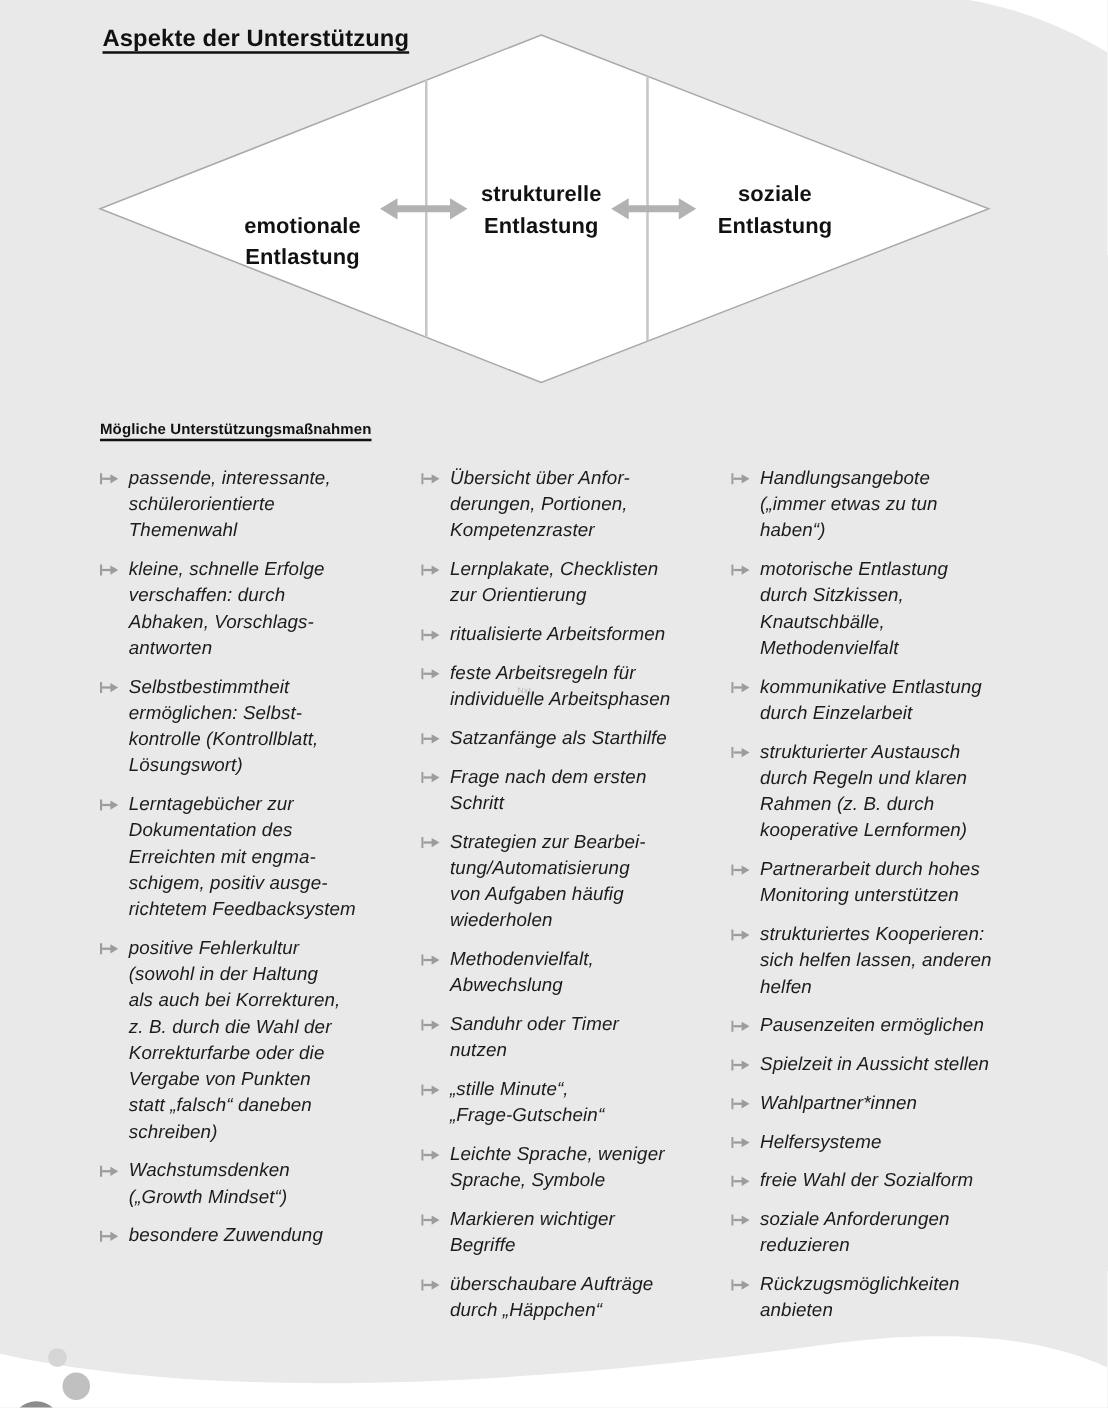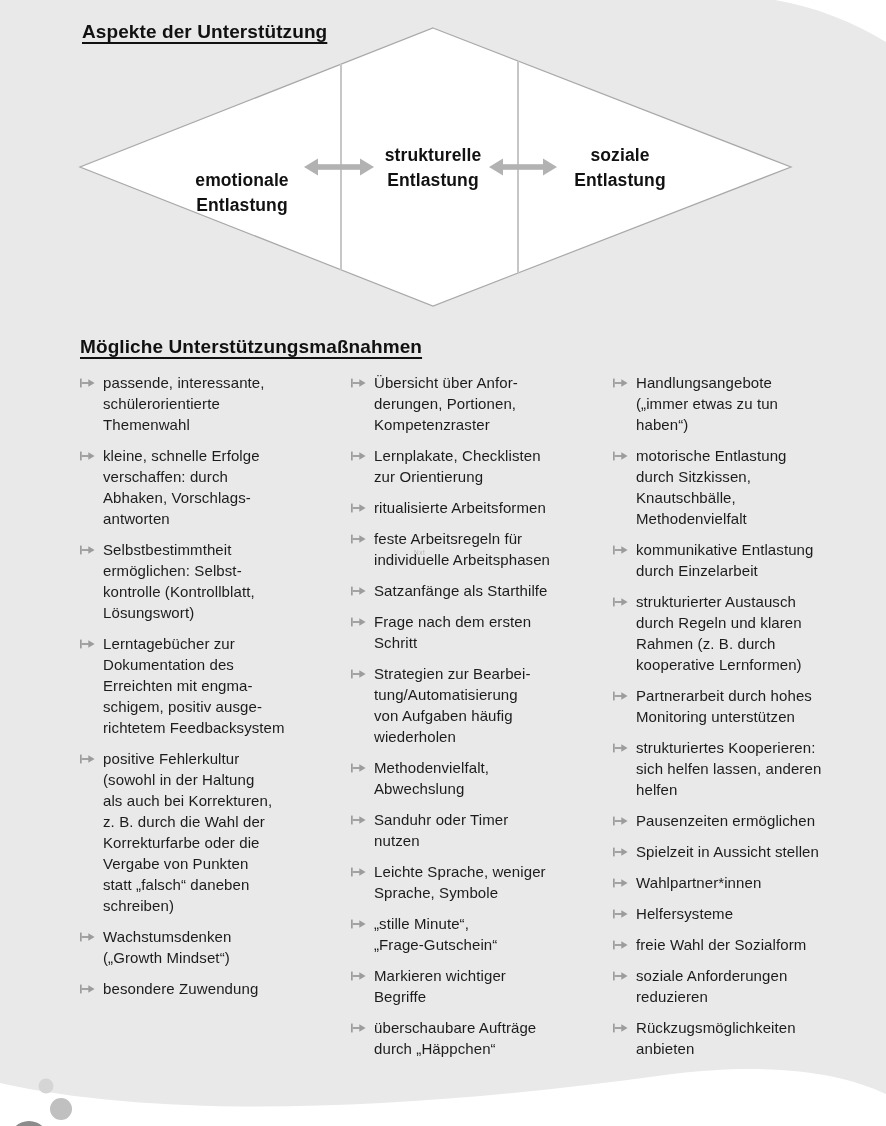--- a/index.html
+++ b/index.html
@@ -10,36 +10,36 @@
   svg.bg{position:absolute; left:0; top:0;}
   .h1{
     position:absolute; left:82px; top:21px;
     font-size:19px; font-weight:bold; color:#111;
     text-decoration:underline; text-decoration-thickness:1.8px;
     text-underline-offset:4px; text-decoration-skip-ink:none;
     letter-spacing:0.1px; line-height:1.2;text-align:right;
   }
   .h2{
     position:absolute; left:80px; top:336px;
-    font-size:19px; font-weight:bold; color:#111;
+    font-size:12px; font-weight:bold; color:#111;
     text-decoration:underline; text-decoration-thickness:1.7px;
     text-underline-offset:4px; text-decoration-skip-ink:none;
     letter-spacing:0.1px; line-height:1.2;
   }
   .dlabel{
     position:absolute; transform:translate(-50%,-50%);
     font-size:17.5px; font-weight:bold; line-height:25px; color:#111;
     text-align:center; white-space:pre-line; letter-spacing:0.1px;
   }
   .dlabel.l1{left:242px; top:168px;margin-top:25px;}
   .dlabel.l2{left:433px; top:168px;}
   .dlabel.l3{left:620px; top:168px;}
   .lists{
     position:absolute; left:80px; top:372px;
-    display:flex; gap:38px;
+    display:flex; gap:24px;font-style:italic;
   }
   ul.col{list-style:none; margin:0; padding:0;}
   .col1{width:233px;} .col2{width:224px;} .col3{width:252px;}
   li.item{display:flex; align-items:flex-start; margin:0 0 10px 0;}
   .bullet{flex:0 0 15px; margin:6px 8px 0 0; line-height:0;}
   .bullet svg{display:block;}
   .item-text{
     font-size:15px; line-height:21px; white-space:pre-line;
     letter-spacing:0.1px; color:#1c1c1c;
   }
@@ -319,35 +319,35 @@
       <li class="item">
           <span class="bullet">
             <svg width="15" height="10" viewBox="0 0 15 10">
               <g fill="#9c9c9c">
                 <rect x="0" y="0.6" width="1.7" height="8.8"></rect>
                 <rect x="1.7" y="4.1" width="7.2" height="1.8"></rect>
                 <path d="M8.3,1.3 L14.6,5 L8.3,8.7 Z"></path>
               </g>
             </svg>
           </span>
+          <span class="item-text">„stille Minute“,
+„Frage-Gutschein“</span>
+        </li>
+      <li class="item">
+          <span class="bullet">
+            <svg width="15" height="10" viewBox="0 0 15 10">
+              <g fill="#9c9c9c">
+                <rect x="0" y="0.6" width="1.7" height="8.8"></rect>
+                <rect x="1.7" y="4.1" width="7.2" height="1.8"></rect>
+                <path d="M8.3,1.3 L14.6,5 L8.3,8.7 Z"></path>
+              </g>
+            </svg>
+          </span>
           <span class="item-text">Leichte Sprache, weniger
 Sprache, Symbole</span>
-        </li>
-      <li class="item">
-          <span class="bullet">
-            <svg width="15" height="10" viewBox="0 0 15 10">
-              <g fill="#9c9c9c">
-                <rect x="0" y="0.6" width="1.7" height="8.8"></rect>
-                <rect x="1.7" y="4.1" width="7.2" height="1.8"></rect>
-                <path d="M8.3,1.3 L14.6,5 L8.3,8.7 Z"></path>
-              </g>
-            </svg>
-          </span>
-          <span class="item-text">„stille Minute“,
-„Frage-Gutschein“</span>
         </li>
       <li class="item">
           <span class="bullet">
             <svg width="15" height="10" viewBox="0 0 15 10">
               <g fill="#9c9c9c">
                 <rect x="0" y="0.6" width="1.7" height="8.8"></rect>
                 <rect x="1.7" y="4.1" width="7.2" height="1.8"></rect>
                 <path d="M8.3,1.3 L14.6,5 L8.3,8.7 Z"></path>
               </g>
             </svg>

